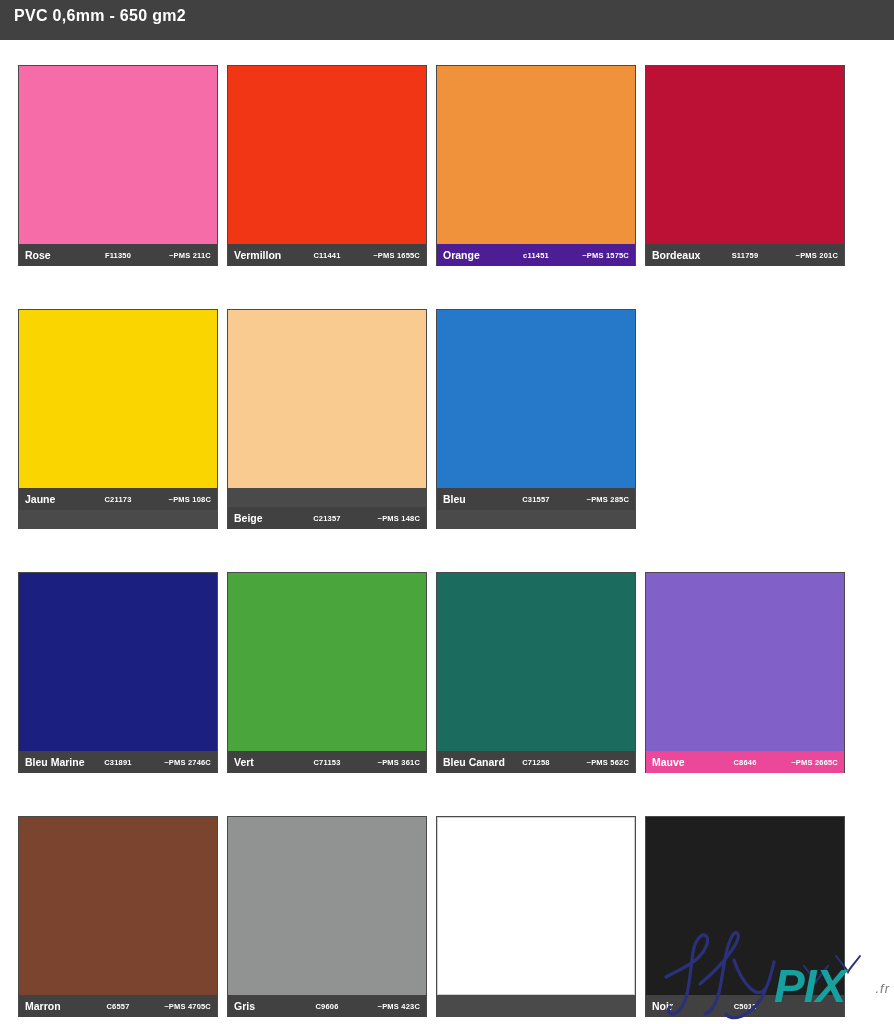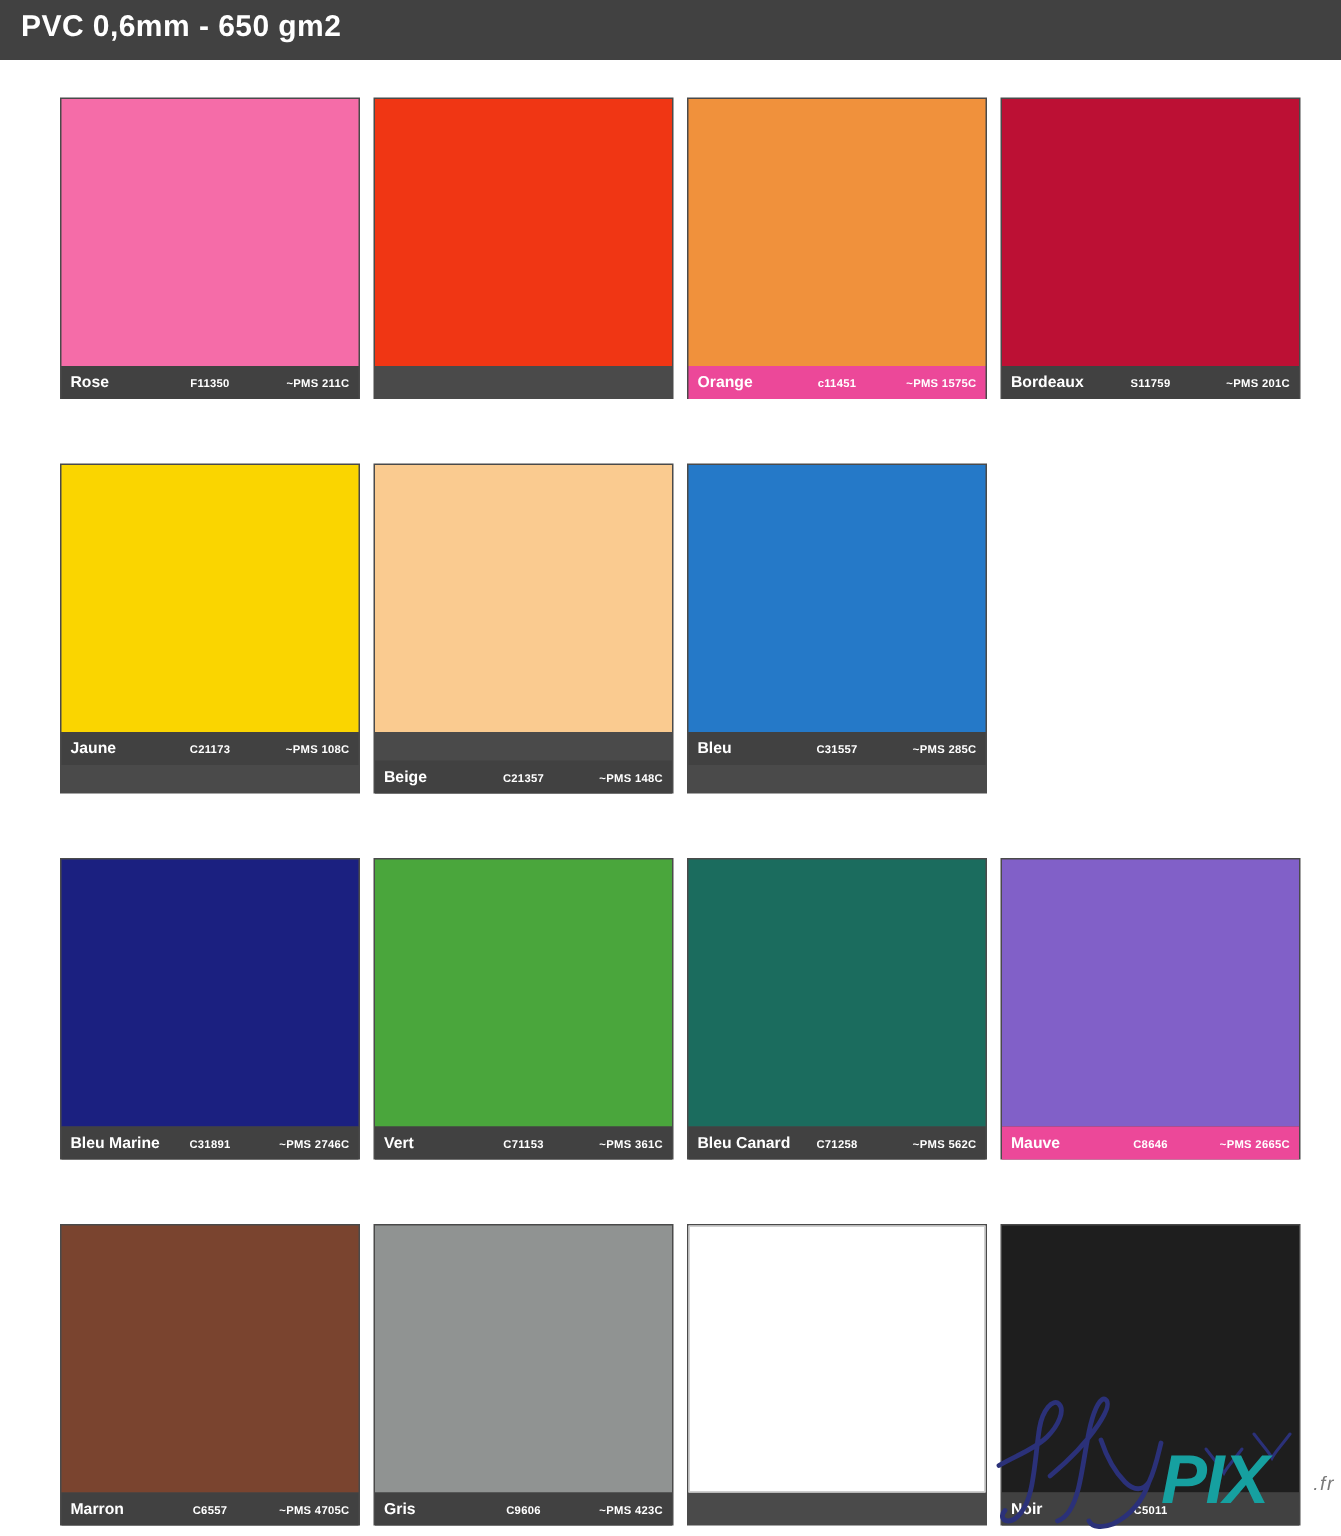--- a/index.html
+++ b/index.html
@@ -27,31 +27,31 @@
     width: 894px;
     height: 42px;
     background: #414141;
     border-bottom: 2px solid #ffffff;
   }
   .header-title {
     position: absolute;
     left: 14px;
     top: 7px;
     color: #ffffff;
-    font-size: 20px;
+    font-size: 16px;
     font-weight: bold;
     letter-spacing: 0.3px;
     font-family: "Liberation Sans", sans-serif;
     white-space: nowrap;
   }
 
   
   .grid {
     position: absolute;
-    left: 40px;
+    left: 18px;
     top: 65px;
     width: 830px;
   }
 
   .row {
     display: flex;
     gap: 9px;
     margin-bottom: 43px;
   }
   .row:last-child { margin-bottom: 0; }
@@ -151,24 +151,29 @@
       <div class="swatch">
         <div class="swatch-color" style="background: rgb(245, 108, 168);"></div>
         <div class="swatch-label" style="background: rgb(65, 65, 65);">
           <span class="lbl-name">Rose</span>
           <span class="lbl-code">F11350</span>
           <span class="lbl-pms">~PMS 211C</span>
         </div>
       </div>
       <div class="swatch">
         <div class="swatch-color" style="background: rgb(240, 54, 20);"></div>
+        <div class="swatch-label" style="background: rgb(65, 65, 65);">
+          <span class="lbl-name">Vermillon</span>
+          <span class="lbl-code">C11441</span>
+          <span class="lbl-pms">~PMS 1655C</span>
+        </div>
       </div>
       <div class="swatch">
         <div class="swatch-color" style="background: rgb(240, 145, 60);"></div>
-        <div class="swatch-label" style="background: #ec4899;">
+        <div class="swatch-label" style="background: #4c1d95;">
           <span class="lbl-name">Orange</span>
           <span class="lbl-code">c11451</span>
           <span class="lbl-pms">~PMS 1575C</span>
         </div>
       </div>
       <div class="swatch">
         <div class="swatch-color" style="background: rgb(188, 16, 52);"></div>
         <div class="swatch-label" style="background: rgb(65, 65, 65);">
           <span class="lbl-name">Bordeaux</span>
           <span class="lbl-code">S11759</span>

